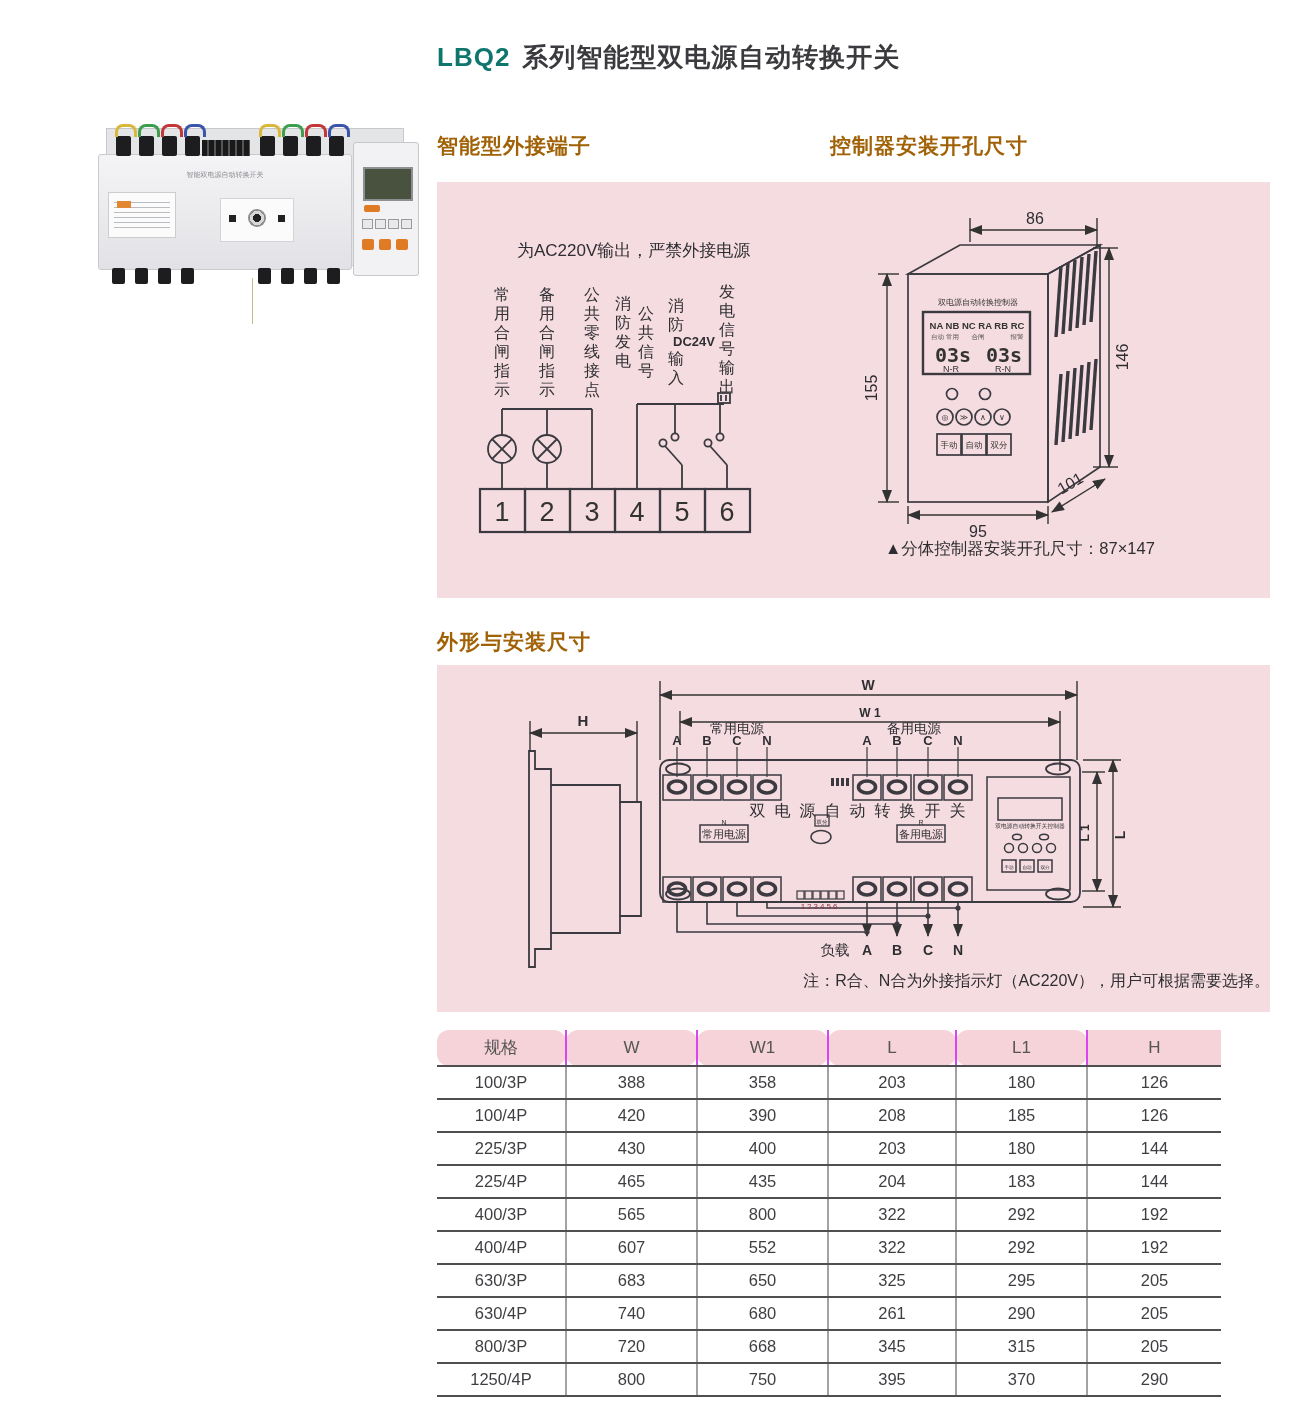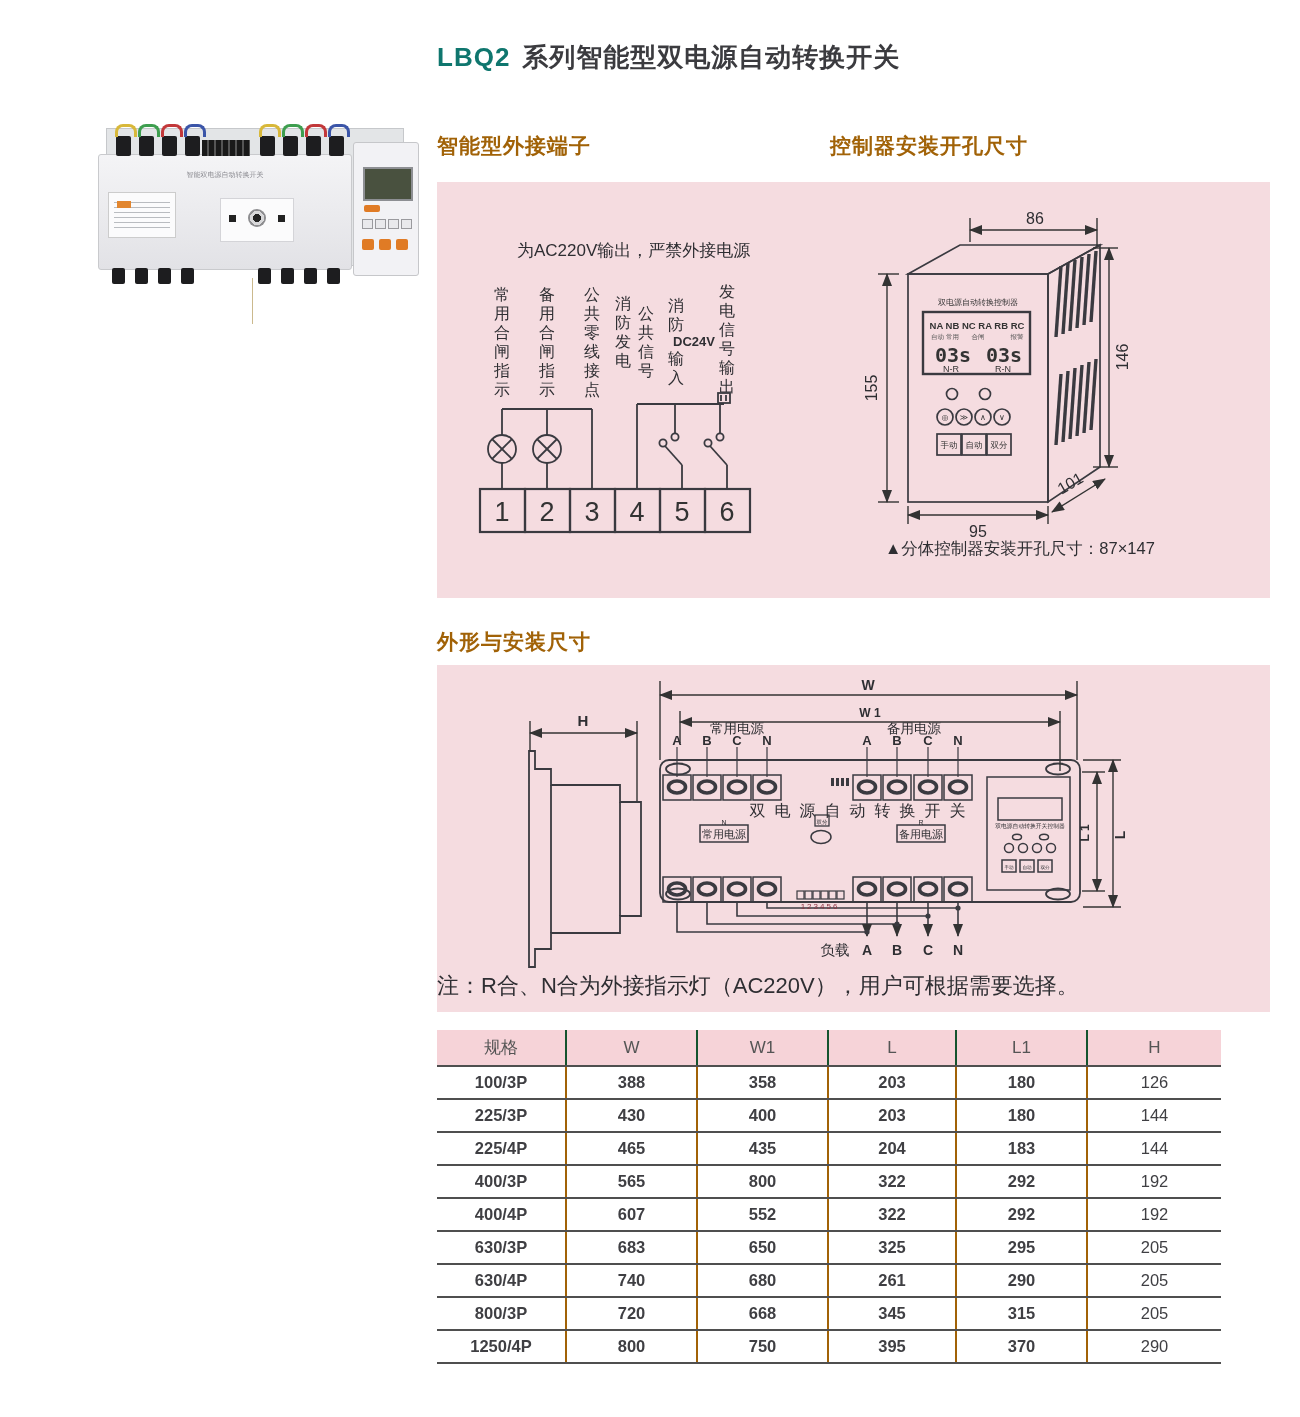--- a/index.html
+++ b/index.html
@@ -15,30 +15,30 @@
   .panel{position:absolute;background:#f5dce0;}
   .panel svg{position:absolute;left:0;top:0;}
 
   
   .w-note{position:absolute;left:46px;top:56px;font-size:17px;color:#2e2e32;line-height:26px;}
   .w-note .l2{padding-left:34px;}
   .vlabel{position:absolute;display:flex;flex-direction:column;align-items:center;
           transform:translateX(-50%);font-size:16px;line-height:19px;color:#2f2f33;}
   .vlabel span.lat{font-size:13px;line-height:15px;font-weight:bold;padding-left:36px;}
 
-  .o-note{position:absolute;left:0;right:0;top:306px;text-align:left;font-size:22px;color:#2e2e32;}
+  .o-note{position:absolute;left:0;right:0;top:306px;text-align:right;font-size:16px;color:#2e2e32;}
 
   
   .spec-table{position:absolute;left:437px;top:1030px;width:784px;border-collapse:collapse;
               font-size:16.5px;color:#3f3f43;table-layout:fixed;}
   .spec-table th{height:33px;background:#f6d3d8;font-weight:normal;color:#555;font-size:17px;
                  border-bottom:2px solid #4f4f4f;}
-  .spec-table th:not(:last-child){border-right:2px solid #14532d;}
+  .spec-table th:not(:last-child){border-right:2px solid #d946ef;border-radius:12px;}
   .spec-table td{height:29px;text-align:center;border-bottom:2px solid #4f4f4f;}
-  .spec-table td:not(:last-child){border-right:2px solid #a16207;font-weight:bold;}
+  .spec-table td:not(:last-child){border-right:2px solid #a3a3a3;}
 
   
   .photo{position:absolute;left:90px;top:112px;width:335px;height:190px;}
   .ph-plate{position:absolute;left:16px;top:16px;width:296px;height:136px;background:#e3e5e7;border:1px solid #c6c8cb;}
   .ph-body{position:absolute;left:8px;top:42px;width:252px;height:114px;background:linear-gradient(#f4f4f6,#e2e2e6);
            border:1px solid #c9cacd;border-radius:3px;}
   .clamp{position:absolute;width:15px;height:20px;background:#1d1d1f;border-radius:2px;top:24px;}
   .clamp.b{top:156px;width:13px;height:16px;}
   .wirearc{position:absolute;width:16px;height:10px;border:3px solid #999;border-bottom:none;border-radius:8px 8px 0 0;top:12px;}
   .ph-comb{position:absolute;left:112px;top:28px;width:48px;height:16px;
@@ -526,20 +526,28 @@
     <tbody>
         <tr>
           <td>100/3P</td>
           <td>388</td>
           <td>358</td>
           <td>203</td>
           <td>180</td>
           <td>126</td>
         </tr>
         <tr>
+          <td>100/4P</td>
+          <td>420</td>
+          <td>390</td>
+          <td>208</td>
+          <td>185</td>
+          <td>126</td>
+        </tr>
+        <tr>
           <td>225/3P</td>
           <td>430</td>
           <td>400</td>
           <td>203</td>
           <td>180</td>
           <td>144</td>
         </tr>
         <tr>
           <td>225/4P</td>
           <td>465</td>

